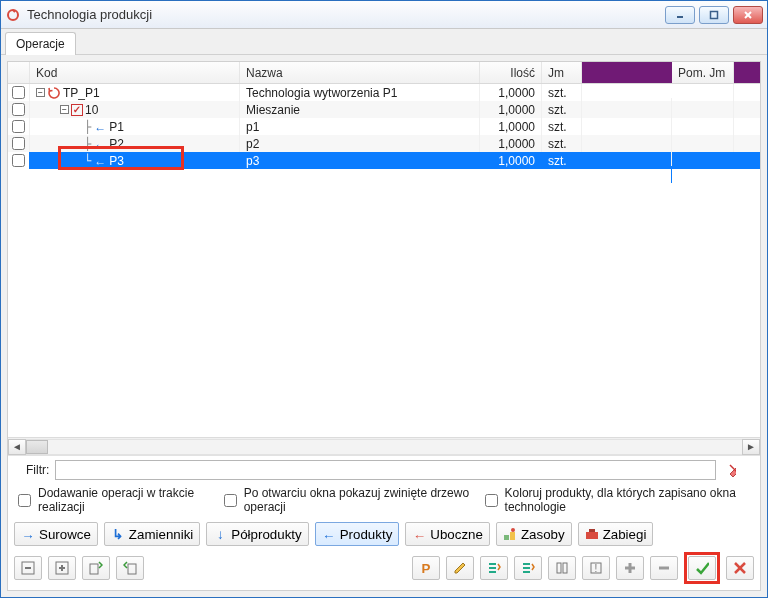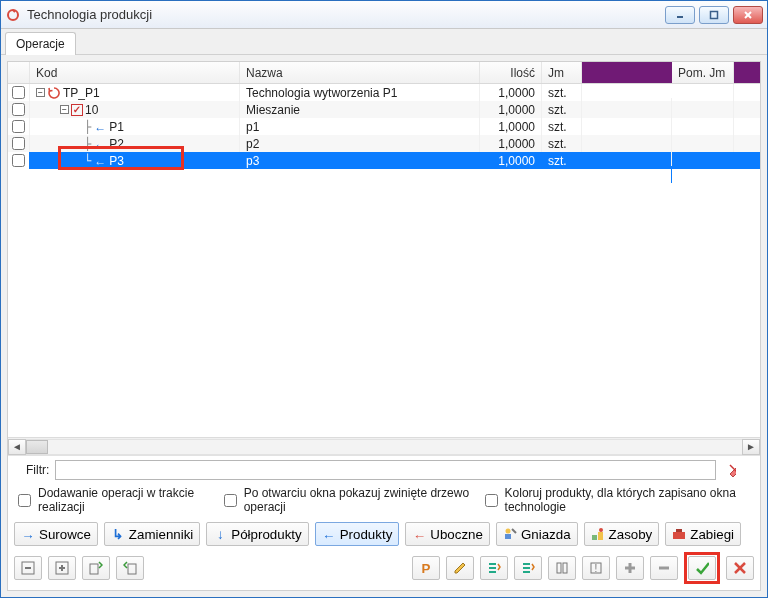--- a/index.html
+++ b/index.html
@@ -276,30 +276,20 @@
             <span class="icon" style="color:#1e6fd6;font-weight:bold;">←</span>
             <span>Produkty</span>
           </button>
         <button class="btn">
             <span class="icon" style="color:#d94b3f;font-weight:bold;">←</span>
             <span>Uboczne</span>
           </button>
         <button class="btn">
             <span class="icon">
               <svg width="14" height="14">
-                <circle cx="5" cy="4" r="2.5" fill="#f2c24b"></circle>
-                <rect x="2" y="7" width="6" height="5" fill="#5d8fd6"></rect>
-                <path d="M9 2 L13 6" stroke="#777" stroke-width="2"></path>
-              </svg>
-            </span>
-            <span>Gniazda</span>
-          </button>
-        <button class="btn">
-            <span class="icon">
-              <svg width="14" height="14">
                 <rect x="1" y="8" width="5" height="5" fill="#7ab87a"></rect>
                 <rect x="7" y="5" width="5" height="8" fill="#f2c24b"></rect>
                 <circle cx="10" cy="3" r="2" fill="#d94b3f"></circle>
               </svg>
             </span>
             <span>Zasoby</span>
           </button>
         <button class="btn">
             <span class="icon">
               <svg width="14" height="14">

